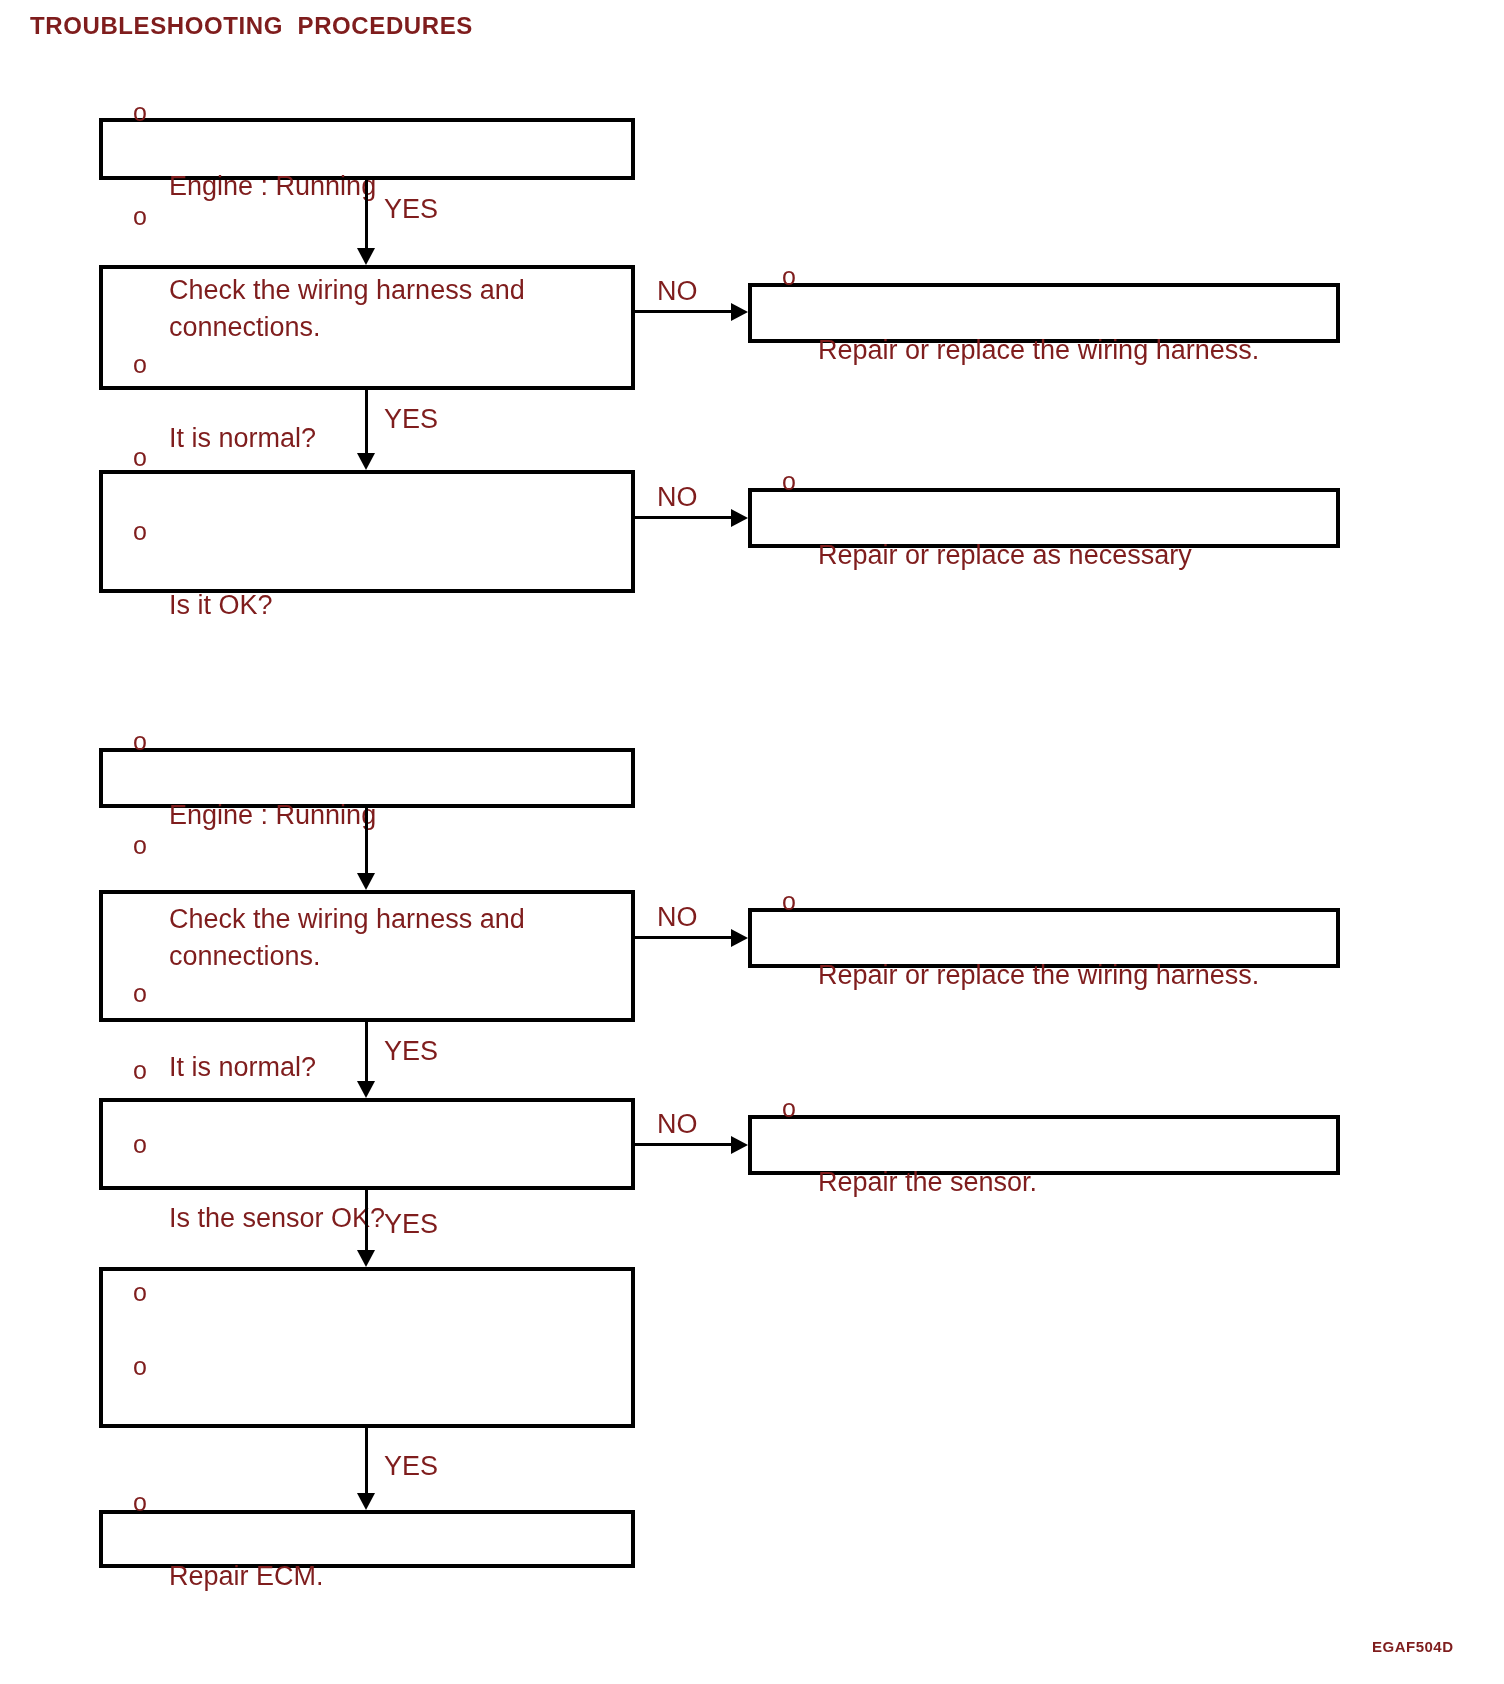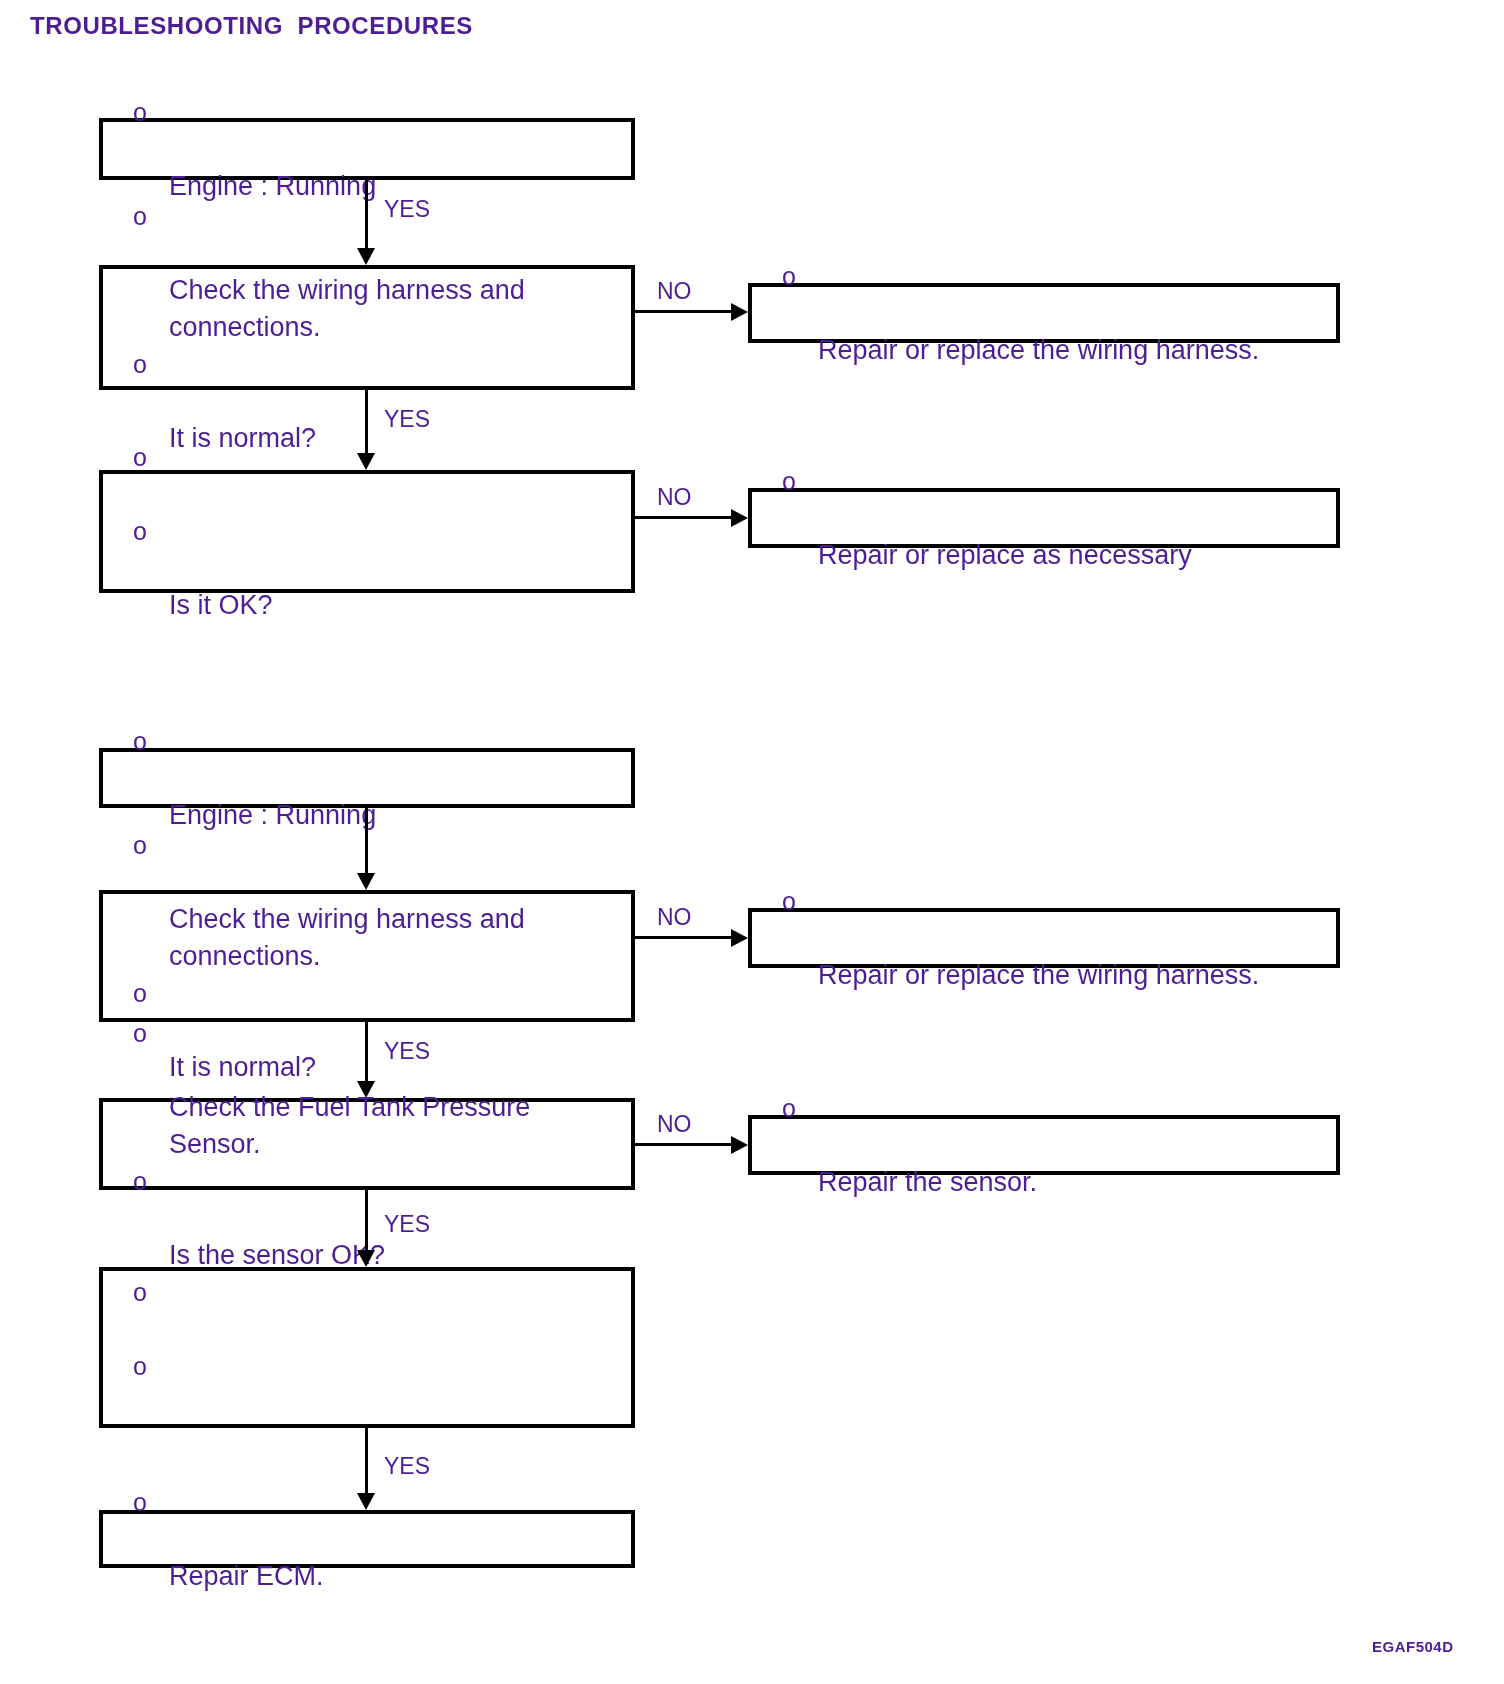--- a/index.html
+++ b/index.html
@@ -1,21 +1,21 @@
 <!DOCTYPE html>
 <html><head>
 <meta charset="utf-8">
 <style>
   html, body { margin: 0; padding: 0; background: #ffffff; }
   #page {
     position: relative;
     width: 1504px;
     height: 1684px;
     background: #ffffff;
-    color: #4c1d95;
+    color: #7f1d1d;
     font-family: "Liberation Sans", "DejaVu Sans", sans-serif;
     overflow: hidden;
   }
   .page-title {
     position: absolute;
     left: 30px;
     top: 12px;
     font-size: 24px;
     font-weight: bold;
     letter-spacing: 0.6px;
@@ -48,21 +48,21 @@
   .vshaft { position: absolute; width: 3px; background: #000000; }
   .vhead  { position: absolute; width: 0; height: 0;
             border-left: 9px solid transparent; border-right: 9px solid transparent;
             border-top: 17px solid #000000; }
   .hshaft { position: absolute; height: 3px; background: #000000; }
   .hhead  { position: absolute; width: 0; height: 0;
             border-top: 9px solid transparent; border-bottom: 9px solid transparent;
             border-left: 17px solid #000000; }
   .flow-label {
     position: absolute;
-    font-size: 23px;
+    font-size: 27px;
     line-height: 31px;
     white-space: nowrap;
   }
   .figure-code {
     position: absolute;
     left: 1372px;
     top: 1638px;
     font-size: 15px;
     font-weight: bold;
     letter-spacing: 0.5px;
@@ -173,21 +173,20 @@
       </div>
     </div>
 
     <div class="vshaft" style="left:365px; top:1022px; height:60px"></div>
     <div class="vhead" style="left:357px; top:1081px"></div>
     <span class="flow-label" style="left:384px; top:1036px">YES</span>
 
     <div class="box" style="left:99px; top:1098px; width:536px; height:92px">
       <div class="item">
         <span class="bullet">o</span>
-        <span class="item-text">Check the Fuel Tank Pressure Sensor.</span>
       </div>
       <div class="item">
         <span class="bullet">o</span>
         <span class="item-text">Is the sensor OK?</span>
       </div>
     </div>
 
     <div class="hshaft" style="left:635px; top:1143px; width:97px"></div>
     <div class="hhead" style="left:731px; top:1136px"></div>
     <span class="flow-label" style="left:657px; top:1109px">NO</span>

